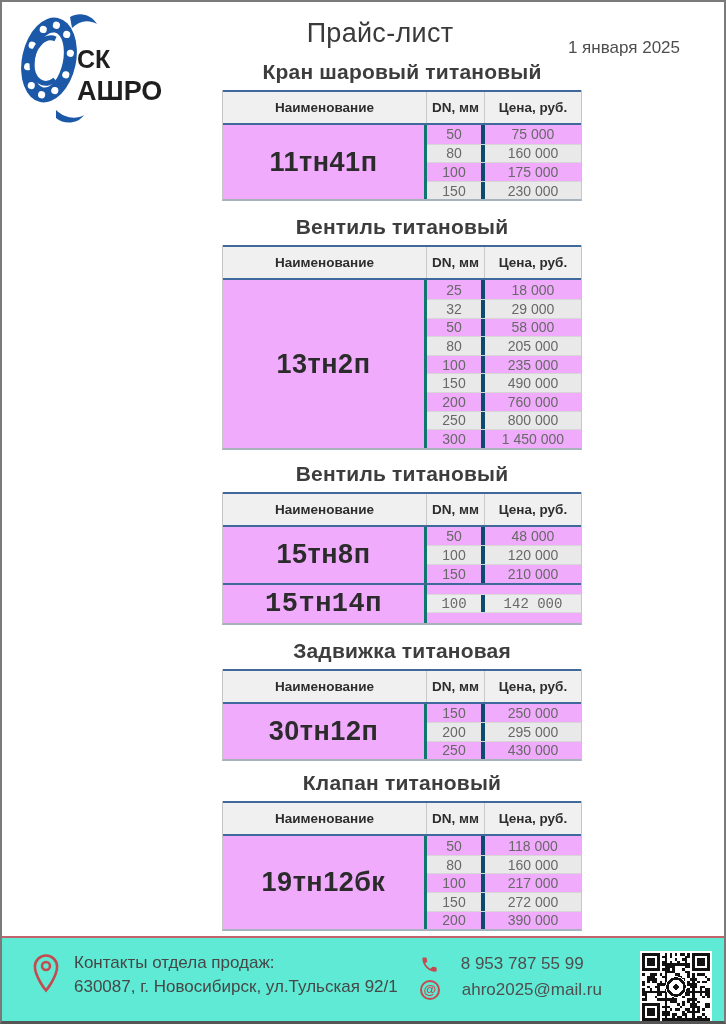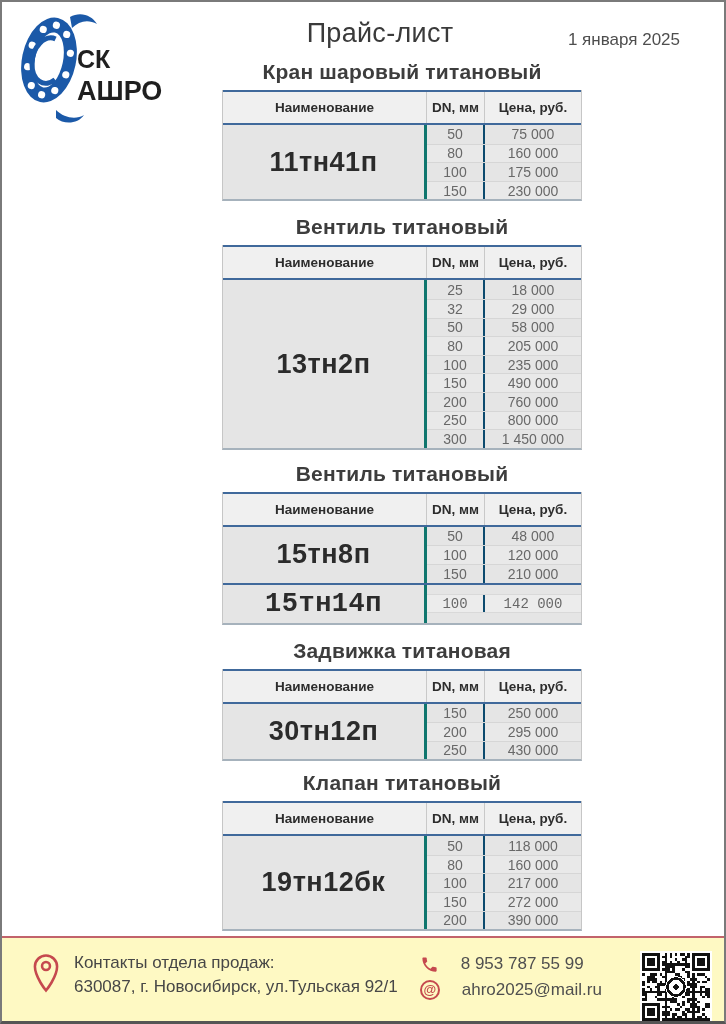--- a/index.html
+++ b/index.html
@@ -7,62 +7,62 @@
   body { font-family:"Liberation Sans", sans-serif; background:#ffffff; }
   .page {
     width:726px; height:1024px; background:#fff; position:relative; overflow:hidden;
     border:2px solid #7a7a7a; border-bottom:3px solid #555;
   }
   
   .logo { position:absolute; left:12px; top:10px; width:175px; height:118px; }
   .doc-header { margin:8px 0 0 176px; width:404px; height:46px;
     display:flex; align-items:center; justify-content:center; position:relative; }
   .doc-title { font-size:27px; font-weight:normal; color:#3a3a3a; letter-spacing:.3px; }
-  .doc-date { position:absolute; top:28px; right:44px; font-size:17px; color:#4e4e4e; }
+  .doc-date { position:absolute; top:36px; right:44px; font-size:17px; color:#4e4e4e; }
 
   
   .price-section { width:404px; margin-left:176px;padding-left:44px; }
   .price-section:nth-child(2) { margin-top:12px; }
   .price-section:nth-child(3) { margin-top:10px; }
   .price-section:nth-child(4) { margin-top:12px; }
   .price-section:nth-child(5) { margin-top:8px; }
   .price-section:nth-child(1) { margin-top:2px; }
   .section-title { font-size:21px; font-weight:bold; color:#3d3d3d; text-align:center;
     height:28px; line-height:28px; margin-bottom:4px; letter-spacing:.2px; }
   .table { border-left:1px solid #c6c6c6; border-right:1px solid #c6c6c6;
-    border-bottom:2px solid #a6b2bc; background:#e5e5e5; }
+    border-bottom:2px solid #a6b2bc; background:#f0abfc; }
   .thead { display:flex; height:35px; background:#f0f0f0;
     border-top:2px solid #40699b; border-bottom:2px solid #40699b; }
   .th { font-size:13.5px; font-weight:bold; color:#2d2d2d; display:flex;
     align-items:center; justify-content:center; }
   .th-name { width:204px; border-right:1px solid #c9c9c9; }
   .th-dn { width:58px; border-right:1px solid #c9c9c9; }
   .th-price { flex:1; }
   .group { display:flex; }
   .group + .group { border-top:2px solid #40699b; }
   .name-cell { width:204px; border-right:3px solid #0f766e; display:flex;
     align-items:center; justify-content:center; font-size:27px; font-weight:bold;
     color:#2b2b2b; letter-spacing:.5px; }
   .rows { flex:1; display:flex; flex-direction:column; }
   .row { display:flex; height:18.6px; }
   .row:not(:first-child) { border-top:1px solid #d6d6d6; }
   .row.alt { background:#e9e9e9; }
   .td { font-size:14px; color:#686868; display:flex; align-items:center;
     justify-content:center; }
-  .td-dn { width:58px; border-right:2px solid #0c4a6e; }
+  .td-dn { width:58px; border-right:4px solid #0c4a6e; }
   .td-price { flex:1; }
   .group.single { min-height:40px;font-family:Liberation Mono, monospace; }
   .group.single .rows { justify-content:center; }
   .group.single .row { flex:0 0 19px; background:#ececec;
     border-top:1px solid #d9d9d9; border-bottom:1px solid #d9d9d9; }
 
   
   .footer { position:absolute; left:0; right:0; top:934px; bottom:0;
     border-top:2px solid #c2636b; display:flex; align-items:flex-start;
-    padding:13px 12px 0 30px; background:#fef9c3; }
+    padding:13px 12px 0 30px; background:#5eead4; }
   .contact-left { display:flex; gap:12px; align-items:flex-start; }
   .pin-wrap { width:30px; padding-top:2px; }
   .contact-texts { font-size:17px; color:#474747; line-height:24px; white-space:nowrap; }
   .contact-methods { margin-left:22px; font-size:17px; color:#4f4f4f; line-height:26px; }
   .method-row { display:flex; align-items:center; gap:22px; white-space:nowrap; }
   .at-icon { width:20px; height:20px; border:2px solid #c5494e; border-radius:50%;
     color:#c5494e; font-weight:bold; font-size:13px; display:flex; align-items:center;
     justify-content:center; }
   .qr-wrap { margin-left:auto; width:72px; height:72px; }
 </style>

